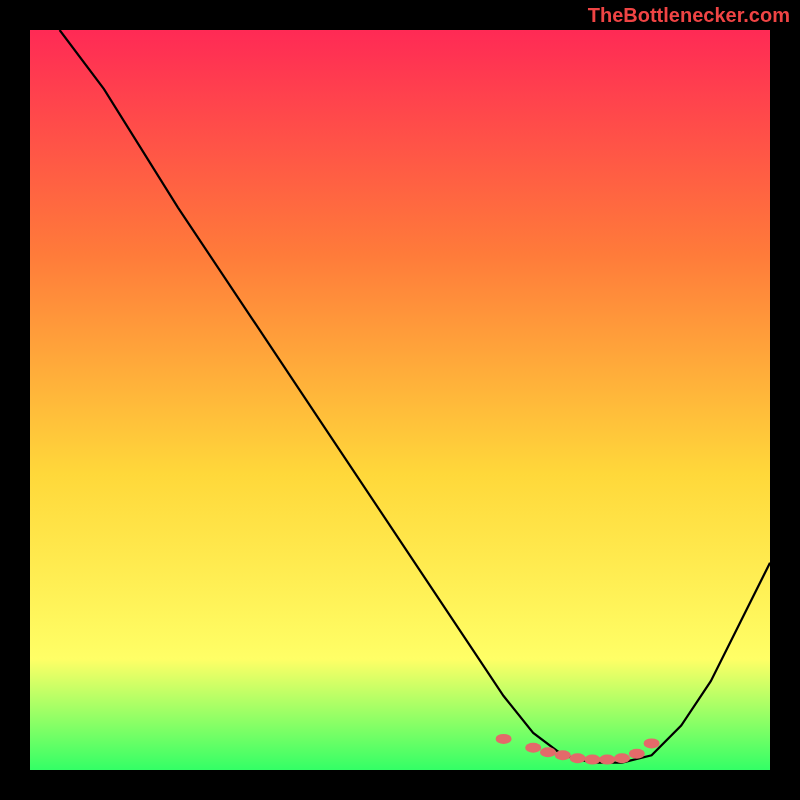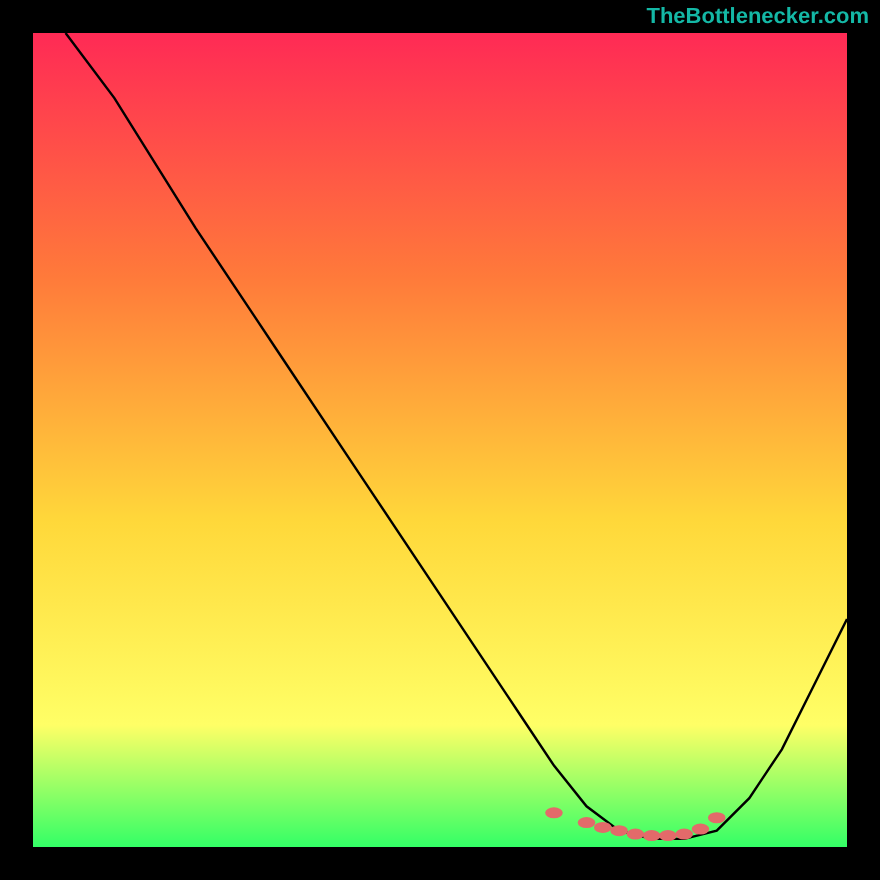--- a/index.html
+++ b/index.html
@@ -8,21 +8,21 @@
     height: 800px;
     background: #000;
     font-family: Arial, sans-serif;
     position: relative;
     overflow: hidden;
   }
   .watermark {
     position: absolute;
     top: 4px;
     right: 10px;
-    color: #14b8a6;
+    color: #ef4444;
     font-size: 20px;
     font-weight: bold;
     z-index: 10;
   }
   .plot-area {
     position: absolute;
     top: 30px;
     left: 30px;
     width: 740px;
     height: 740px;

